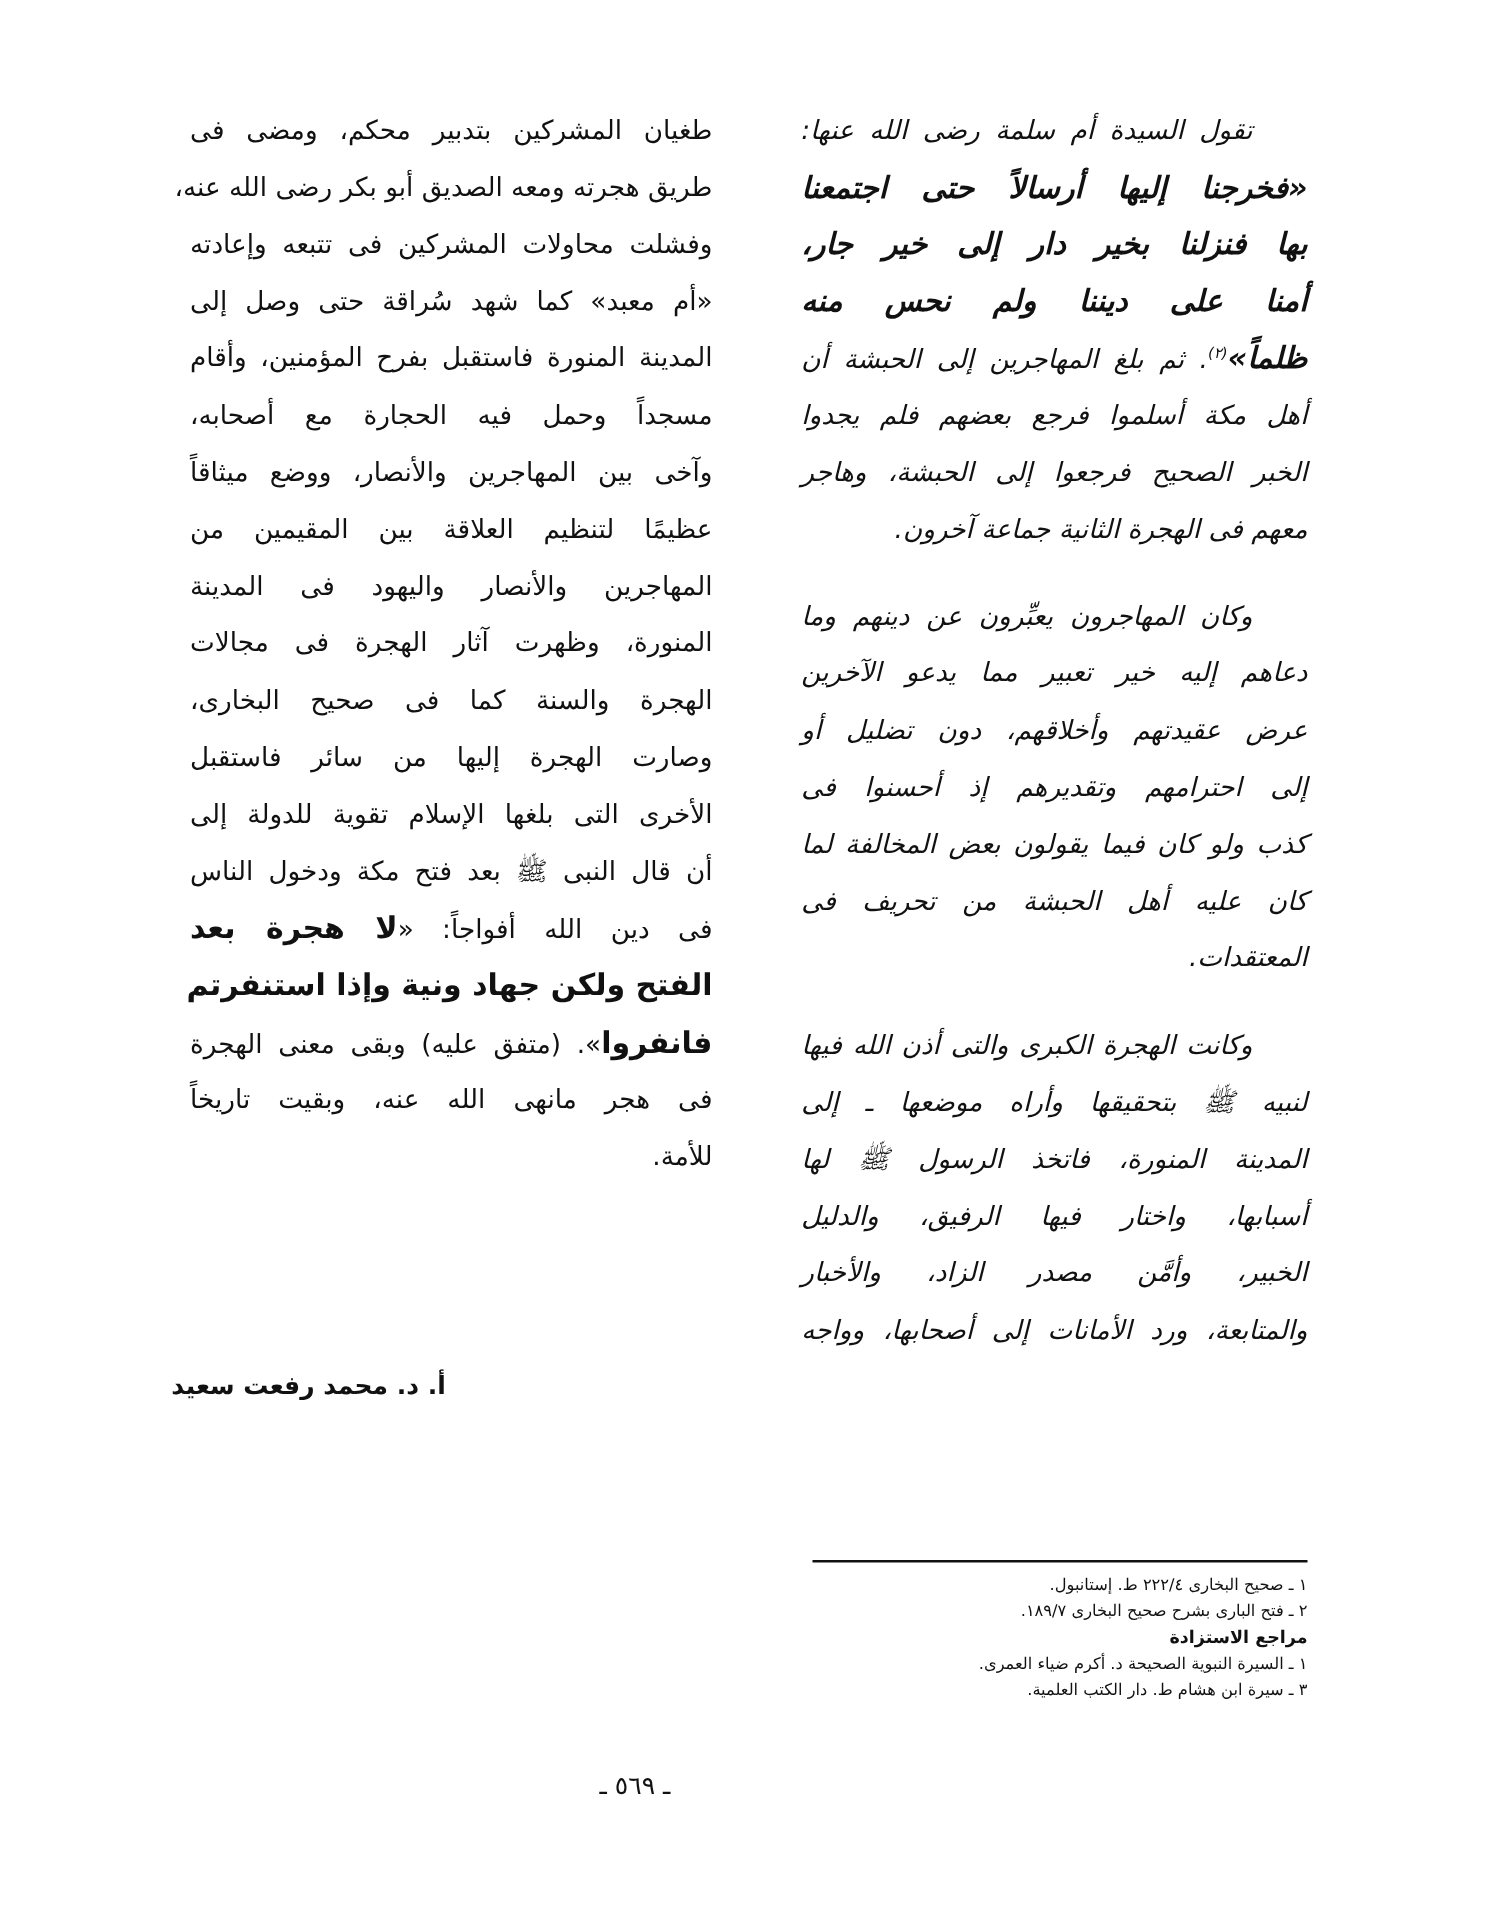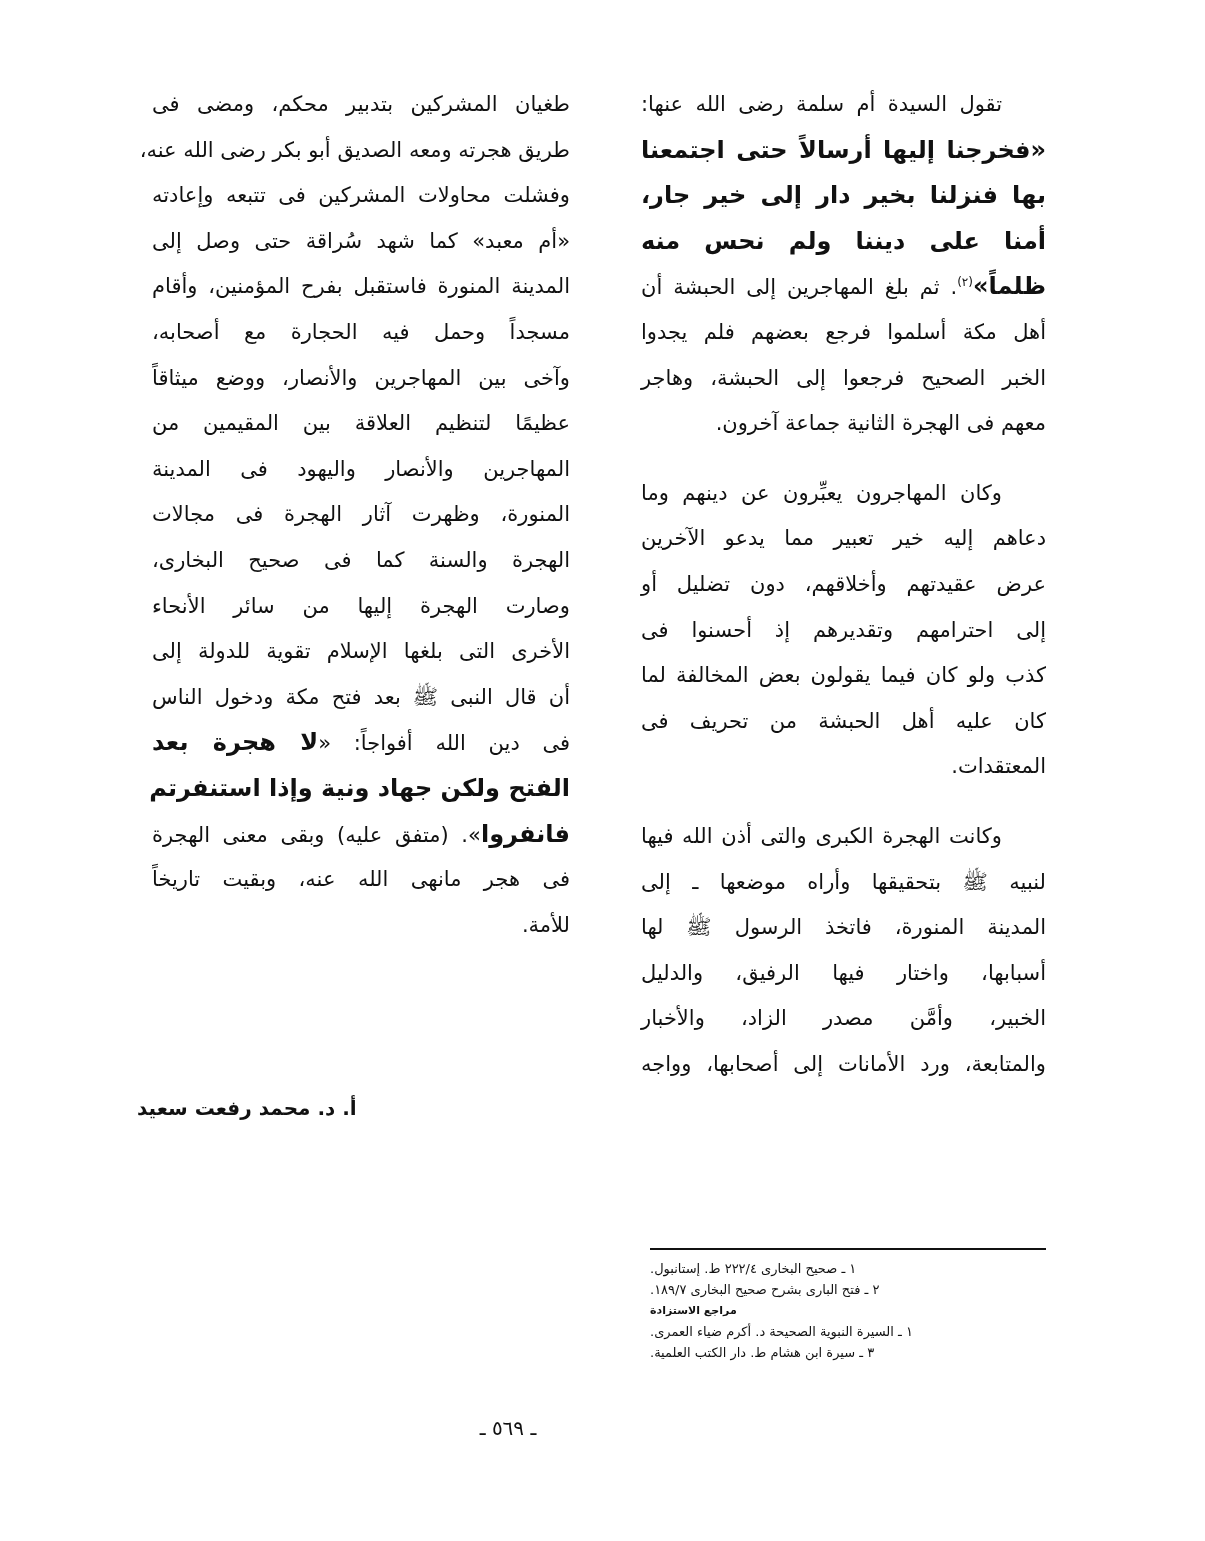--- a/index.html
+++ b/index.html
@@ -1,37 +1,37 @@
 <!DOCTYPE html>
 <html><head>
 <meta charset="utf-8">
 <style>
   html, body { margin: 0; padding: 0; background: #ffffff; }
   body { width: 1205px; height: 1541px; position: relative; overflow: hidden;
          font-family: "DejaVu Sans", sans-serif; color: #111111; }
   .page { position: absolute; inset: 0; }
   .col { position: absolute; direction: rtl; }
-  .col-right { left: 626px; width: 420px; top: 82px; }
+  .col-right { left: 626px; width: 420px; top: 82px; font-style: italic; }
   .col-left { left: 137px; width: 433px; top: 82px; }
   .line { display: block; height: 45.6px; line-height: 45.6px; font-size: 21px;
           text-align: justify; text-align-last: justify; white-space: nowrap;
           overflow: visible; margin-left: 15px; }
   .line.last { text-align-last: right; }
   .line.indent { padding-right: 44px; }
   .para-gap { height: 24px; }
   .bold { font-weight: bold; font-size: 24px; }
   sup { font-size: 12px; vertical-align: super; line-height: 0; }
   .signature { position: absolute; left: 137px; top: 1096px; direction: rtl;
                font-weight: bold; font-size: 20px; white-space: nowrap; }
   .footnote-rule { position: absolute; left: 650px; width: 396px; top: 1248px;
                    height: 2px; background: #111111; }
   .footnotes { position: absolute; left: 650px; width: 396px; top: 1258px; direction: rtl;
                font-size: 13px; line-height: 21px; }
-  .footnotes .fn { display: block; white-space: nowrap; text-align: left; }
-  .footnotes .fn-heading { font-weight: bold; font-size: 11px; }
+  .footnotes .fn { display: block; white-space: nowrap; text-align: right; }
+  .footnotes .fn-heading { font-weight: bold; font-size: 14px; }
   .page-number { position: absolute; left: 0; width: 1016px; top: 1416px; text-align: center;
                  font-size: 20px; direction: rtl; }
 </style>
 </head>
 <body>
 
 <div class="page">
 
   <div class="col col-right">
 
@@ -73,21 +73,21 @@
     <span class="line">طريق هجرته ومعه الصديق أبو بكر رضى الله عنه،</span>
     <span class="line">وفشلت محاولات المشركين فى تتبعه وإعادته</span>
     <span class="line">«أم معبد» كما شهد سُراقة حتى وصل إلى</span>
     <span class="line">المدينة المنورة فاستقبل بفرح المؤمنين، وأقام</span>
     <span class="line">مسجداً وحمل فيه الحجارة مع أصحابه،</span>
     <span class="line">وآخى بين المهاجرين والأنصار، ووضع ميثاقاً</span>
     <span class="line">عظيمًا لتنظيم العلاقة بين المقيمين من</span>
     <span class="line">المهاجرين والأنصار واليهود فى المدينة</span>
     <span class="line">المنورة، وظهرت آثار الهجرة فى مجالات</span>
     <span class="line">الهجرة والسنة كما فى صحيح البخارى،</span>
-    <span class="line">وصارت الهجرة إليها من سائر الأنحاء</span>
+    <span class="line">وصارت الهجرة إليها من سائر فاستقبل</span>
     <span class="line">الأخرى التى بلغها الإسلام تقوية للدولة إلى</span>
     <span class="line">أن قال النبى ﷺ بعد فتح مكة ودخول الناس</span>
     <span class="line"><span>فى دين الله أفواجاً: «</span><b class="bold">لا هجرة بعد</b></span>
     <span class="line bold">الفتح ولكن جهاد ونية وإذا استنفرتم</span>
     <span class="line"><b class="bold">فانفروا</b><span>». (متفق عليه) وبقى معنى الهجرة</span></span>
     <span class="line">فى هجر مانهى الله عنه، وبقيت تاريخاً</span>
     <span class="line last">للأمة.</span>
   </div>
 
   <div class="signature">أ. د. محمد رفعت سعيد</div>

